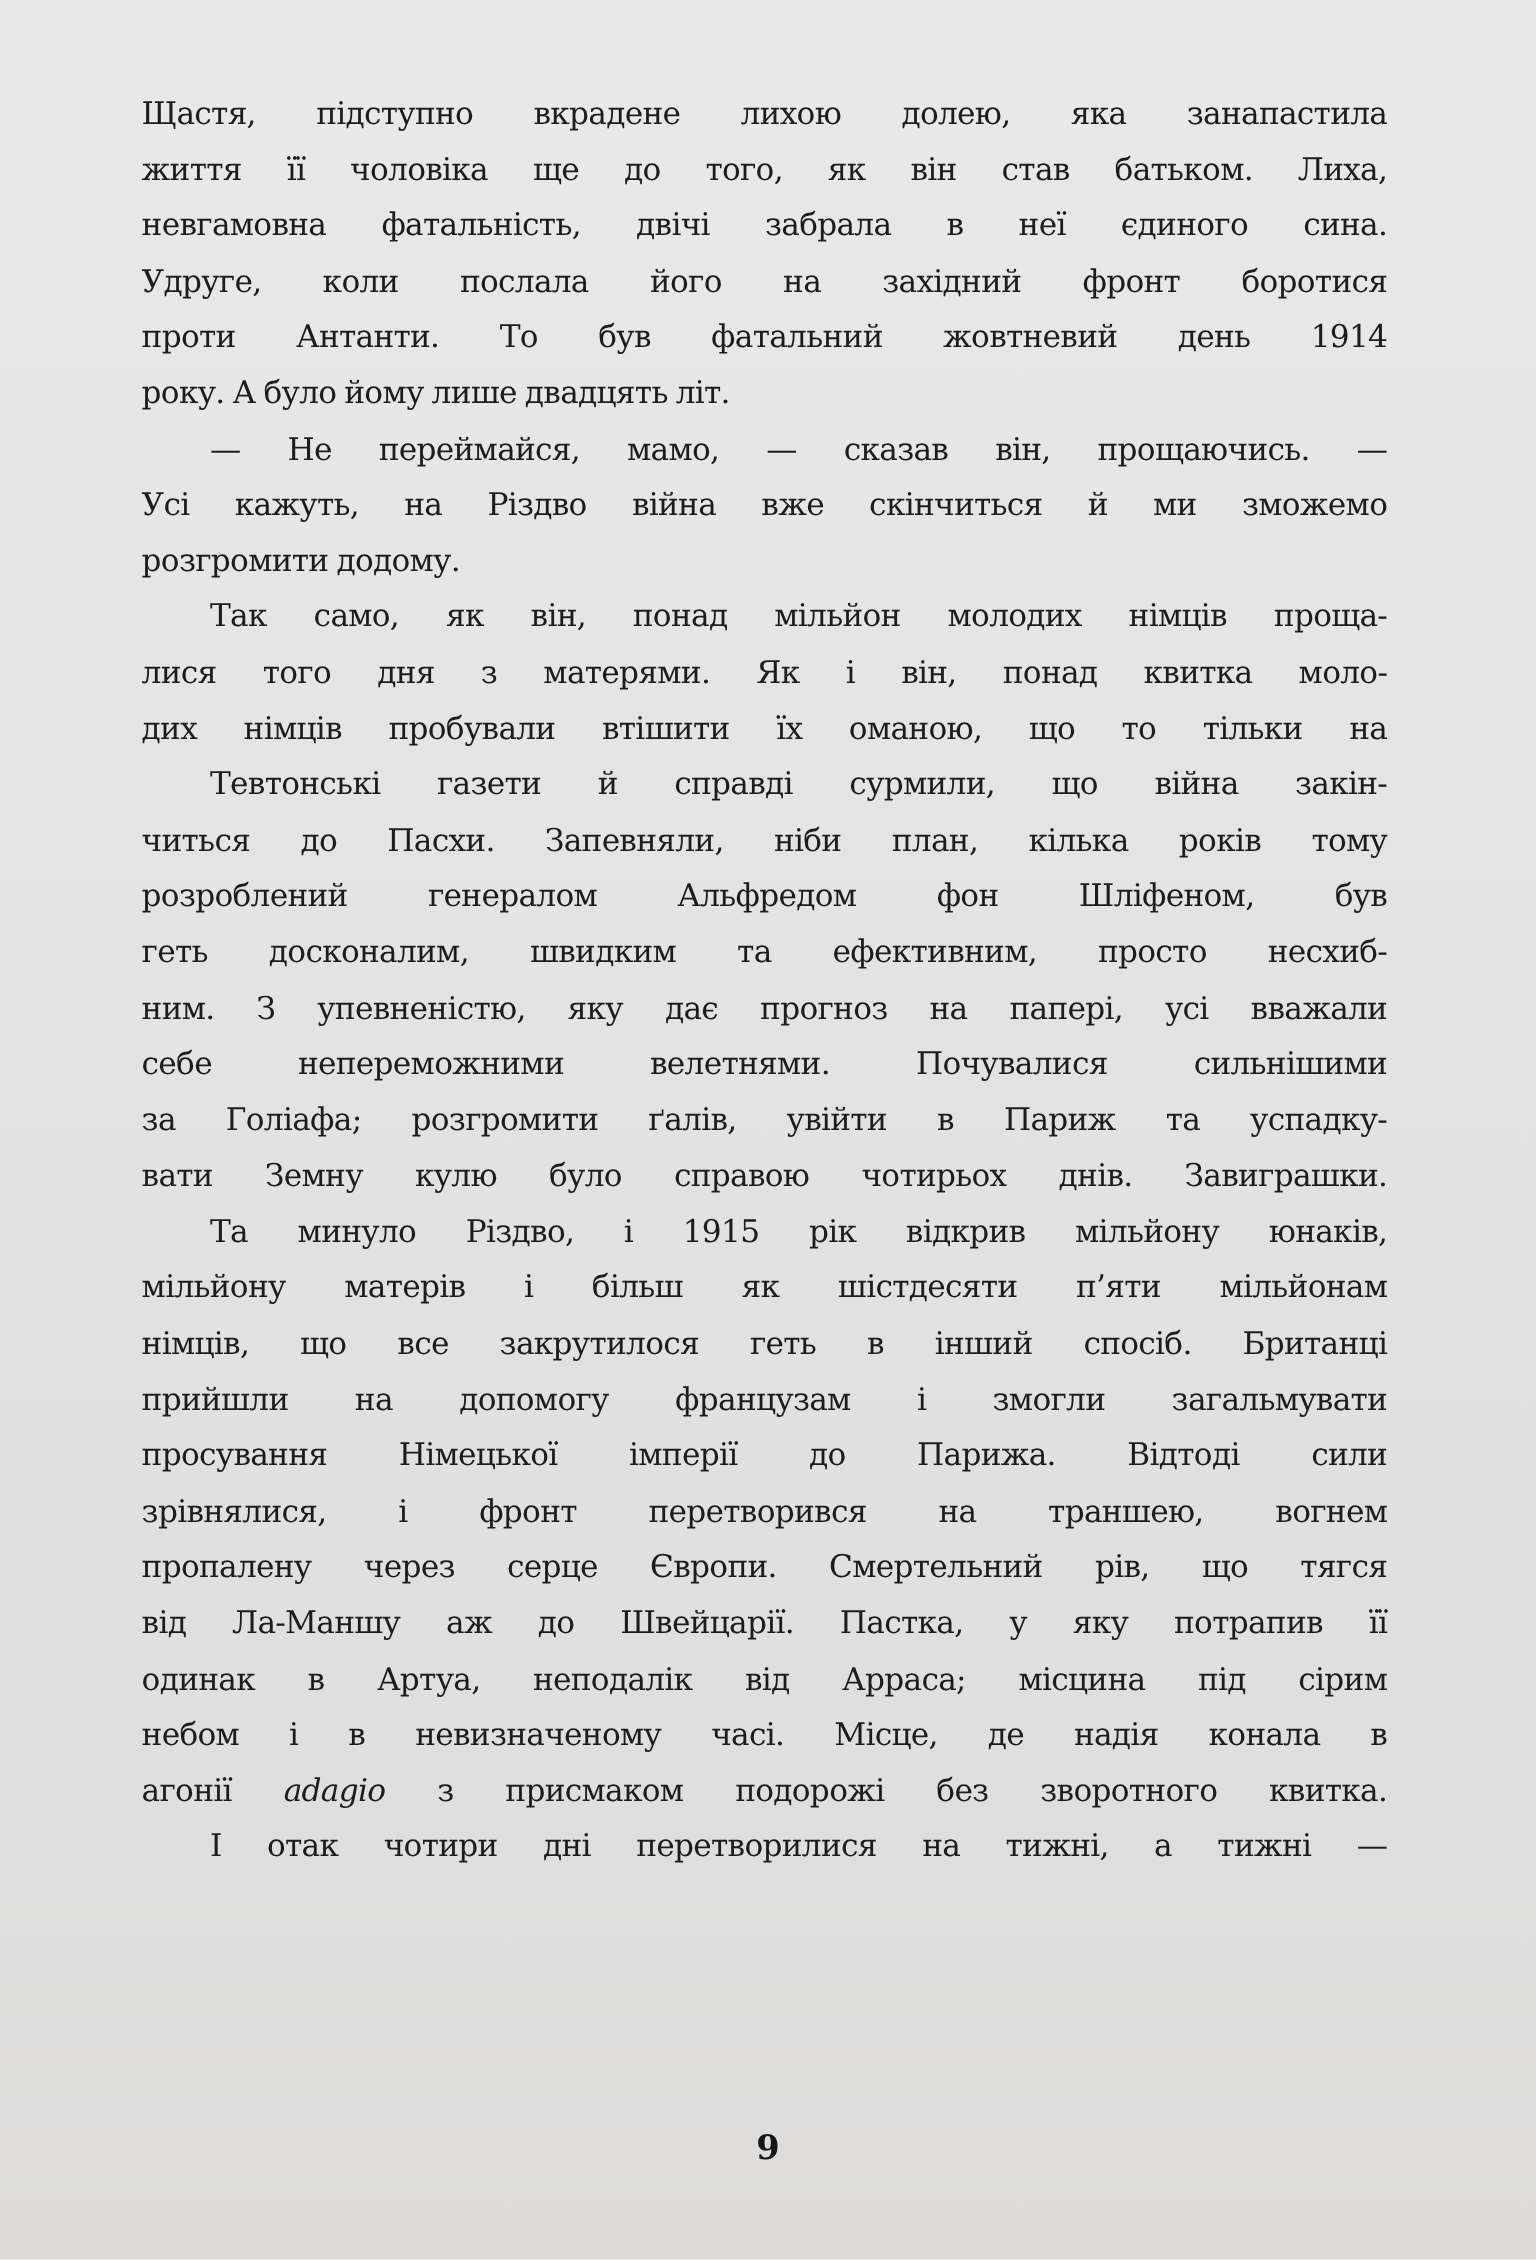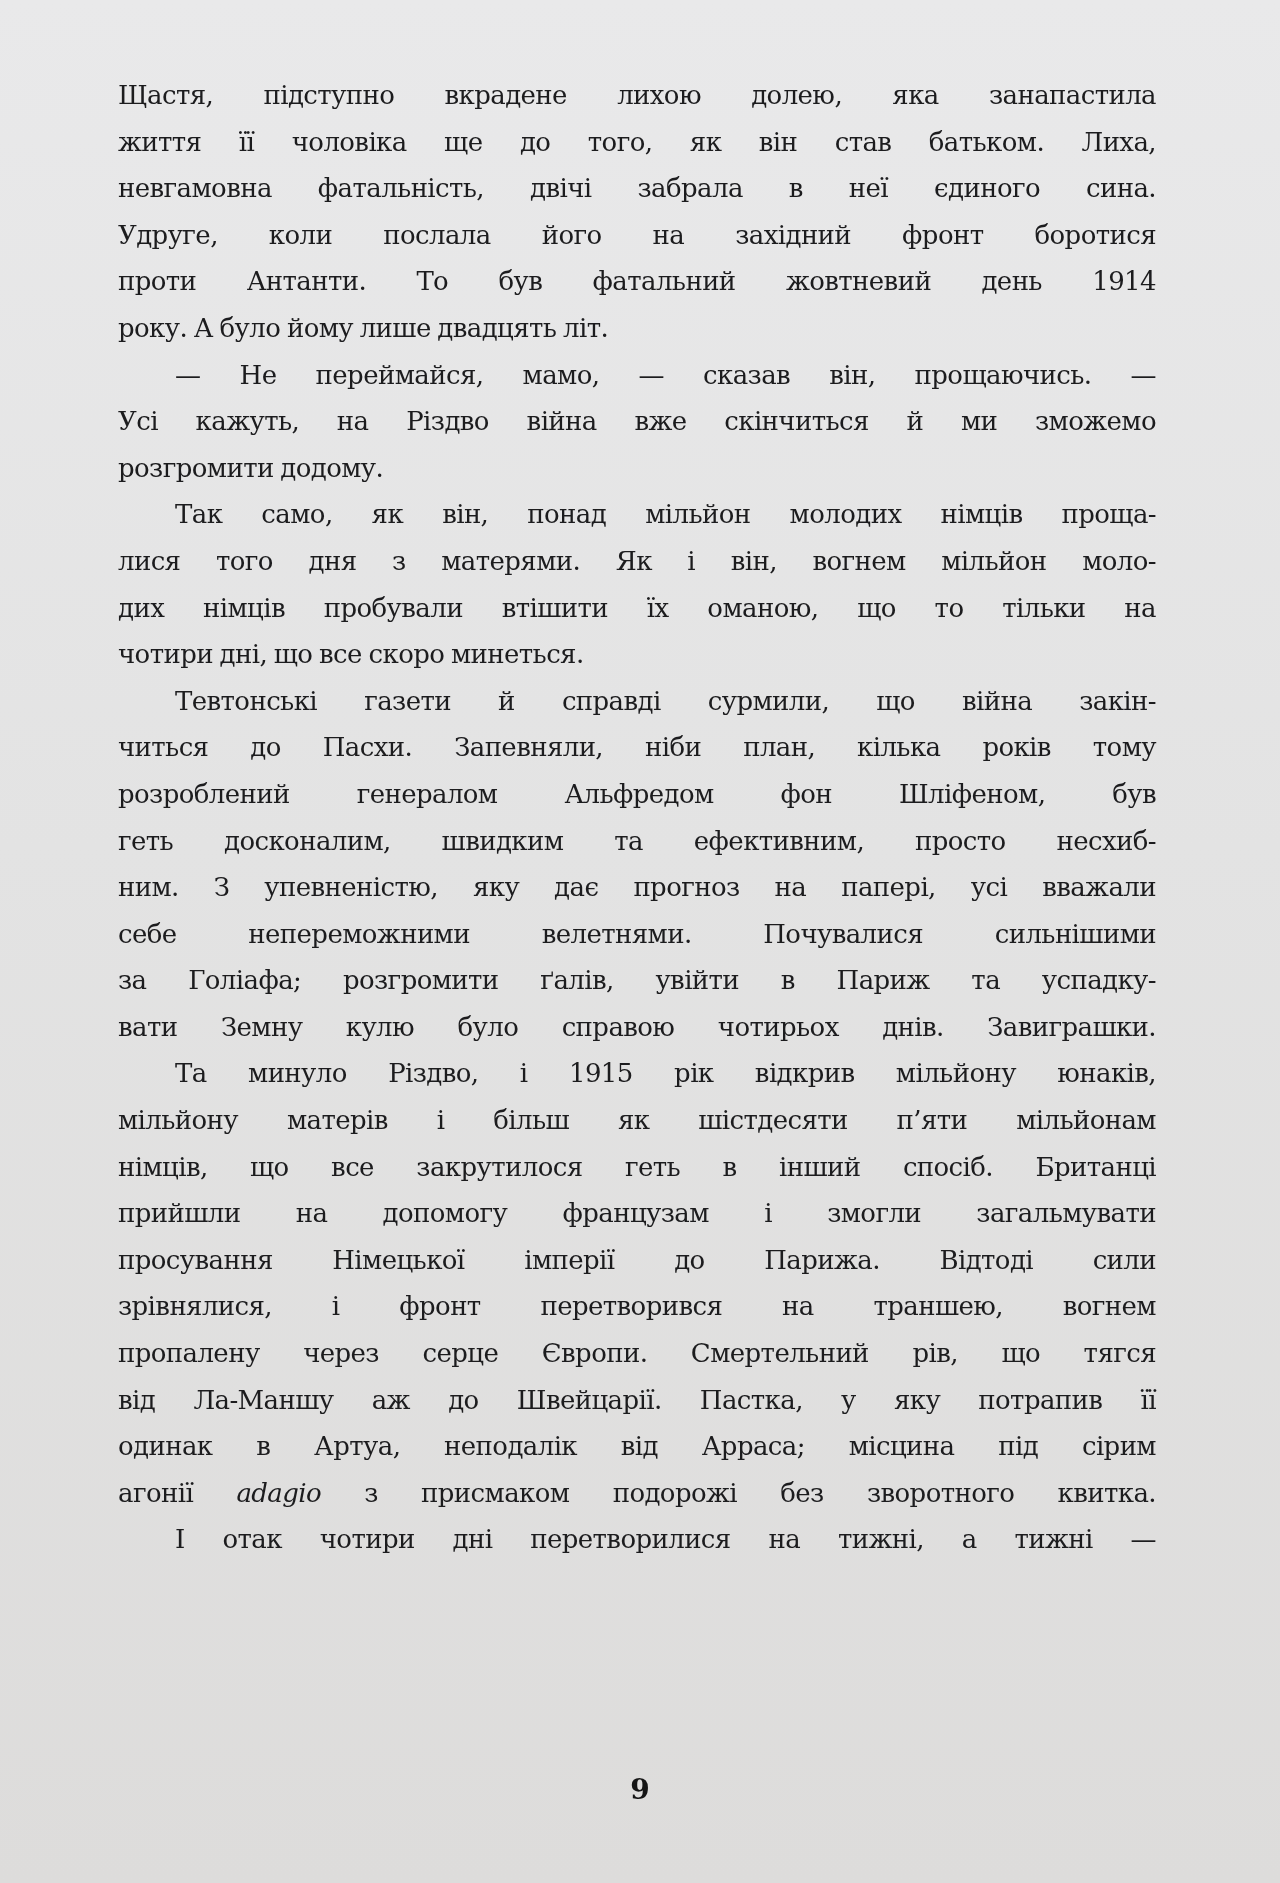--- a/index.html
+++ b/index.html
@@ -60,37 +60,37 @@
   <span class="line">Щастя, підступно вкрадене лихою долею, яка занапастила</span>
   <span class="line">життя її чоловіка ще до того, як він став батьком. Лиха,</span>
   <span class="line">невгамовна фатальність, двічі забрала в неї єдиного сина.</span>
   <span class="line">Удруге, коли послала його на західний фронт боротися</span>
   <span class="line">проти Антанти. То був фатальний жовтневий день 1914</span>
   <span class="line last">року. А було йому лише двадцять літ.</span>
   <span class="line indent">— Не переймайся, мамо, — сказав він, прощаючись. —</span>
   <span class="line">Усі кажуть, на Різдво війна вже скінчиться й ми зможемо</span>
   <span class="line last">розгромити додому.</span>
   <span class="line indent">Так само, як він, понад мільйон молодих німців проща-</span>
-  <span class="line">лися того дня з матерями. Як і він, вогнем мільйон моло-</span>
+  <span class="line">лися того дня з матерями. Як і він, понад квитка моло-</span>
   <span class="line">дих німців пробували втішити їх оманою, що то тільки на</span>
-  <span class="line last">чотири дні, що все скоро минеться.</span>
   <span class="line indent">Тевтонські газети й справді сурмили, що війна закін-</span>
   <span class="line">читься до Пасхи. Запевняли, ніби план, кілька років тому</span>
   <span class="line">розроблений генералом Альфредом фон Шліфеном, був</span>
   <span class="line">геть досконалим, швидким та ефективним, просто несхиб-</span>
   <span class="line">ним. З упевненістю, яку дає прогноз на папері, усі вважали</span>
   <span class="line">себе непереможними велетнями. Почувалися сильнішими</span>
   <span class="line">за Голіафа; розгромити ґалів, увійти в Париж та успадку-</span>
   <span class="line">вати Земну кулю було справою чотирьох днів. Завиграшки.</span>
   <span class="line indent">Та минуло Різдво, і 1915 рік відкрив мільйону юнаків,</span>
   <span class="line">мільйону матерів і більш як шістдесяти п’яти мільйонам</span>
   <span class="line">німців, що все закрутилося геть в інший спосіб. Британці</span>
   <span class="line">прийшли на допомогу французам і змогли загальмувати</span>
   <span class="line">просування Німецької імперії до Парижа. Відтоді сили</span>
   <span class="line">зрівнялися, і фронт перетворився на траншею, вогнем</span>
   <span class="line">пропалену через серце Європи. Смертельний рів, що тягся</span>
   <span class="line">від Ла-Маншу аж до Швейцарії. Пастка, у яку потрапив її</span>
   <span class="line">одинак в Артуа, неподалік від Арраса; місцина під сірим</span>
+  <span class="line">небом і в невизначеному часі. Місце, де надія конала в</span>
   <span class="line"><span>агонії </span><span class="it">adagio</span><span> з присмаком подорожі без зворотного квитка.</span></span>
   <span class="line indent">І отак чотири дні перетворилися на тижні, а тижні —</span>
 </main>
 
 <div class="page-number">9</div>
 
 </body></html>

